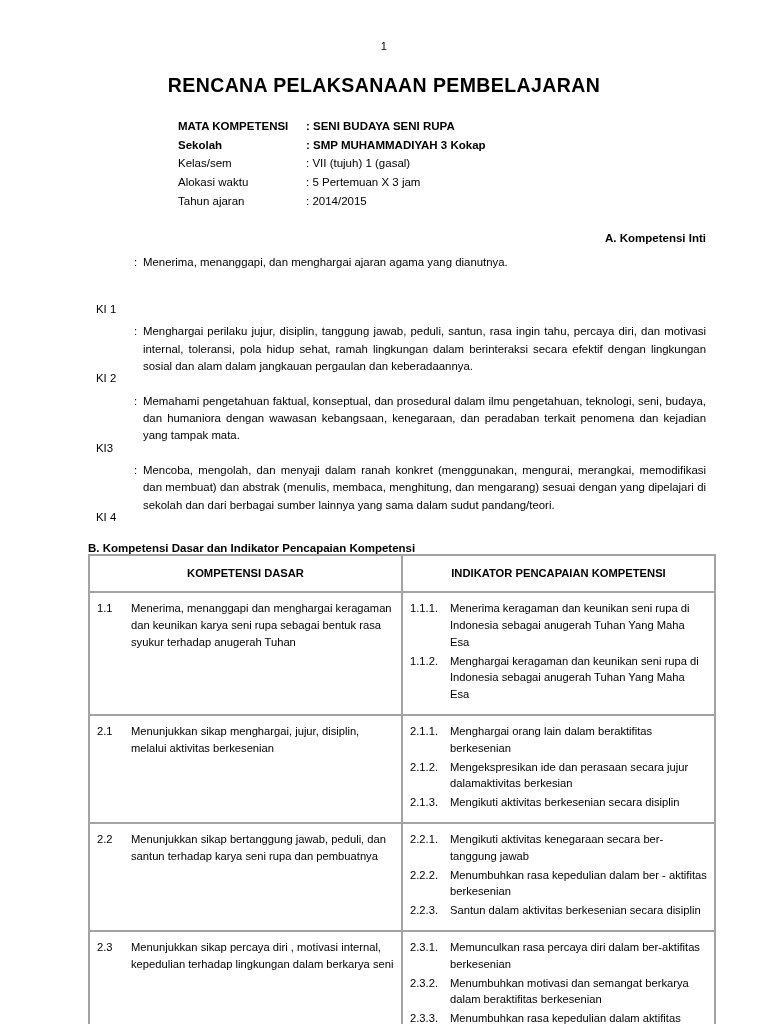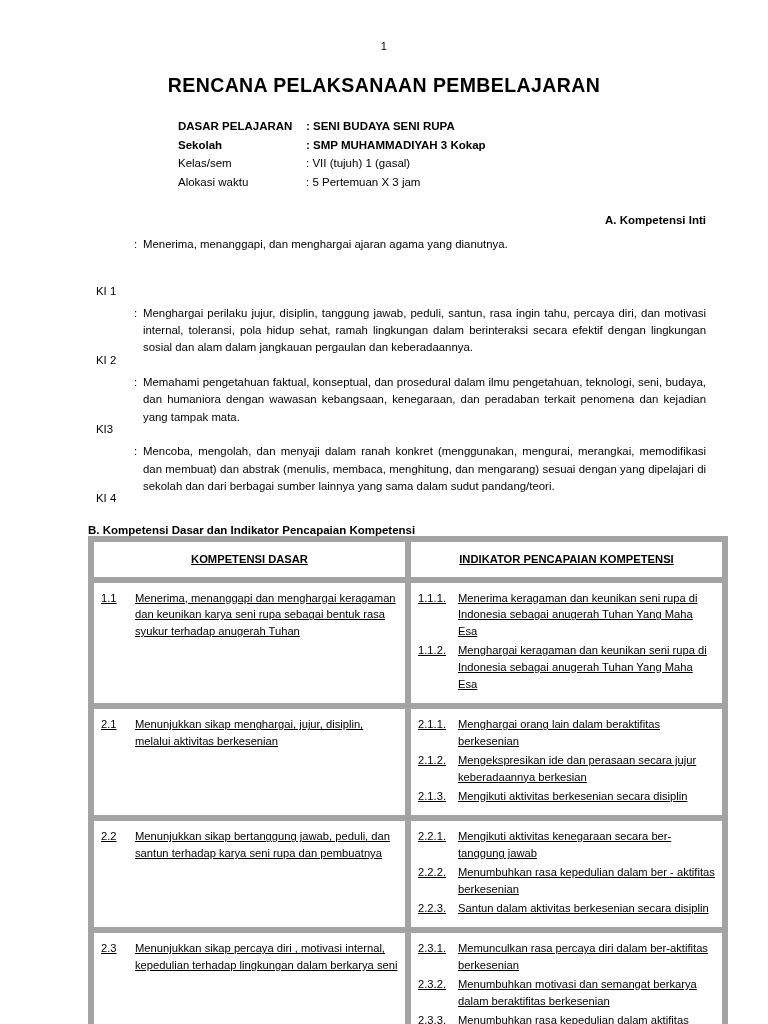--- a/index.html
+++ b/index.html
@@ -91,26 +91,25 @@
     text-align: justify;
   }
   
   table.kd-table {
     border-collapse: collapse;
     width: 594px;
     margin-left: 26px;
     table-layout: fixed;
   }
   table.kd-table td, table.kd-table th {
-    border: 6px solid #a3a3a3;
+    border: 2px solid #a3a3a3;
     vertical-align: top;
     padding: 7px 7px 9px 7px;
     font-size: 11.2px;
     line-height: 1.5;
-    text-decoration: underline;
   }
   table.kd-table th {
     text-align: center;
     font-weight: bold;
     padding-top: 9px;
     padding-bottom: 9px;
     font-size: 11.2px;
   }
   .col-left { width: 297px; }
   .col-right { width: 297px; }
@@ -138,35 +137,39 @@
 <body>
 
 <div class="page">
 
   <div class="page-number">1</div>
 
   <h1 class="doc-title">RENCANA PELAKSANAAN PEMBELAJARAN</h1>
 
   <div class="meta">
     <div class="meta-row">
-      <div class="meta-label bold">DASAR PELAJARAN</div>
+      <div class="meta-label bold">MATA KOMPETENSI</div>
       <div class="meta-value bold">: SENI BUDAYA SENI RUPA</div>
     </div>
     <div class="meta-row">
       <div class="meta-label bold">Sekolah</div>
       <div class="meta-value bold">: SMP MUHAMMADIYAH 3 Kokap</div>
     </div>
     <div class="meta-row">
       <div class="meta-label">Kelas/sem</div>
       <div class="meta-value">: VII (tujuh) 1 (gasal)</div>
     </div>
     <div class="meta-row">
       <div class="meta-label">Alokasi waktu</div>
       <div class="meta-value">: 5  Pertemuan X 3 jam</div>
     </div>
+    <div class="meta-row">
+      <div class="meta-label">Tahun ajaran</div>
+      <div class="meta-value">:  2014/2015</div>
+    </div>
   </div>
 
   <div class="section-head section-a">A.    Kompetensi Inti</div>
 
   <div class="ki-list">
     <div class="ki-item">
       <span class="ki-code">KI 1</span>
       <span class="ki-sep">:</span>
       <span class="ki-text">Menerima, menanggapi, dan menghargai ajaran agama yang  dianutnya.</span>
     </div>
@@ -222,21 +225,21 @@
             <span class="kd-body">Menunjukkan sikap  menghargai, jujur, disiplin, melalui aktivitas berkesenian</span>
           </div>
         </td>
         <td class="col-right">
           <div class="ind-item">
             <span class="ind-num">2.1.1.</span>
             <span class="ind-text">Menghargai orang lain dalam beraktifitas berkesenian</span>
           </div>
           <div class="ind-item">
             <span class="ind-num">2.1.2.</span>
-            <span class="ind-text">Mengekspresikan ide dan perasaan  secara jujur keberadaannya berkesian</span>
+            <span class="ind-text">Mengekspresikan ide dan perasaan  secara jujur dalamaktivitas berkesian</span>
           </div>
           <div class="ind-item">
             <span class="ind-num">2.1.3.</span>
             <span class="ind-text">Mengikuti aktivitas berkesenian secara disiplin</span>
           </div>
         </td>
       </tr>
       <tr>
         <td class="col-left">
           <div class="kd-cell-inner">

